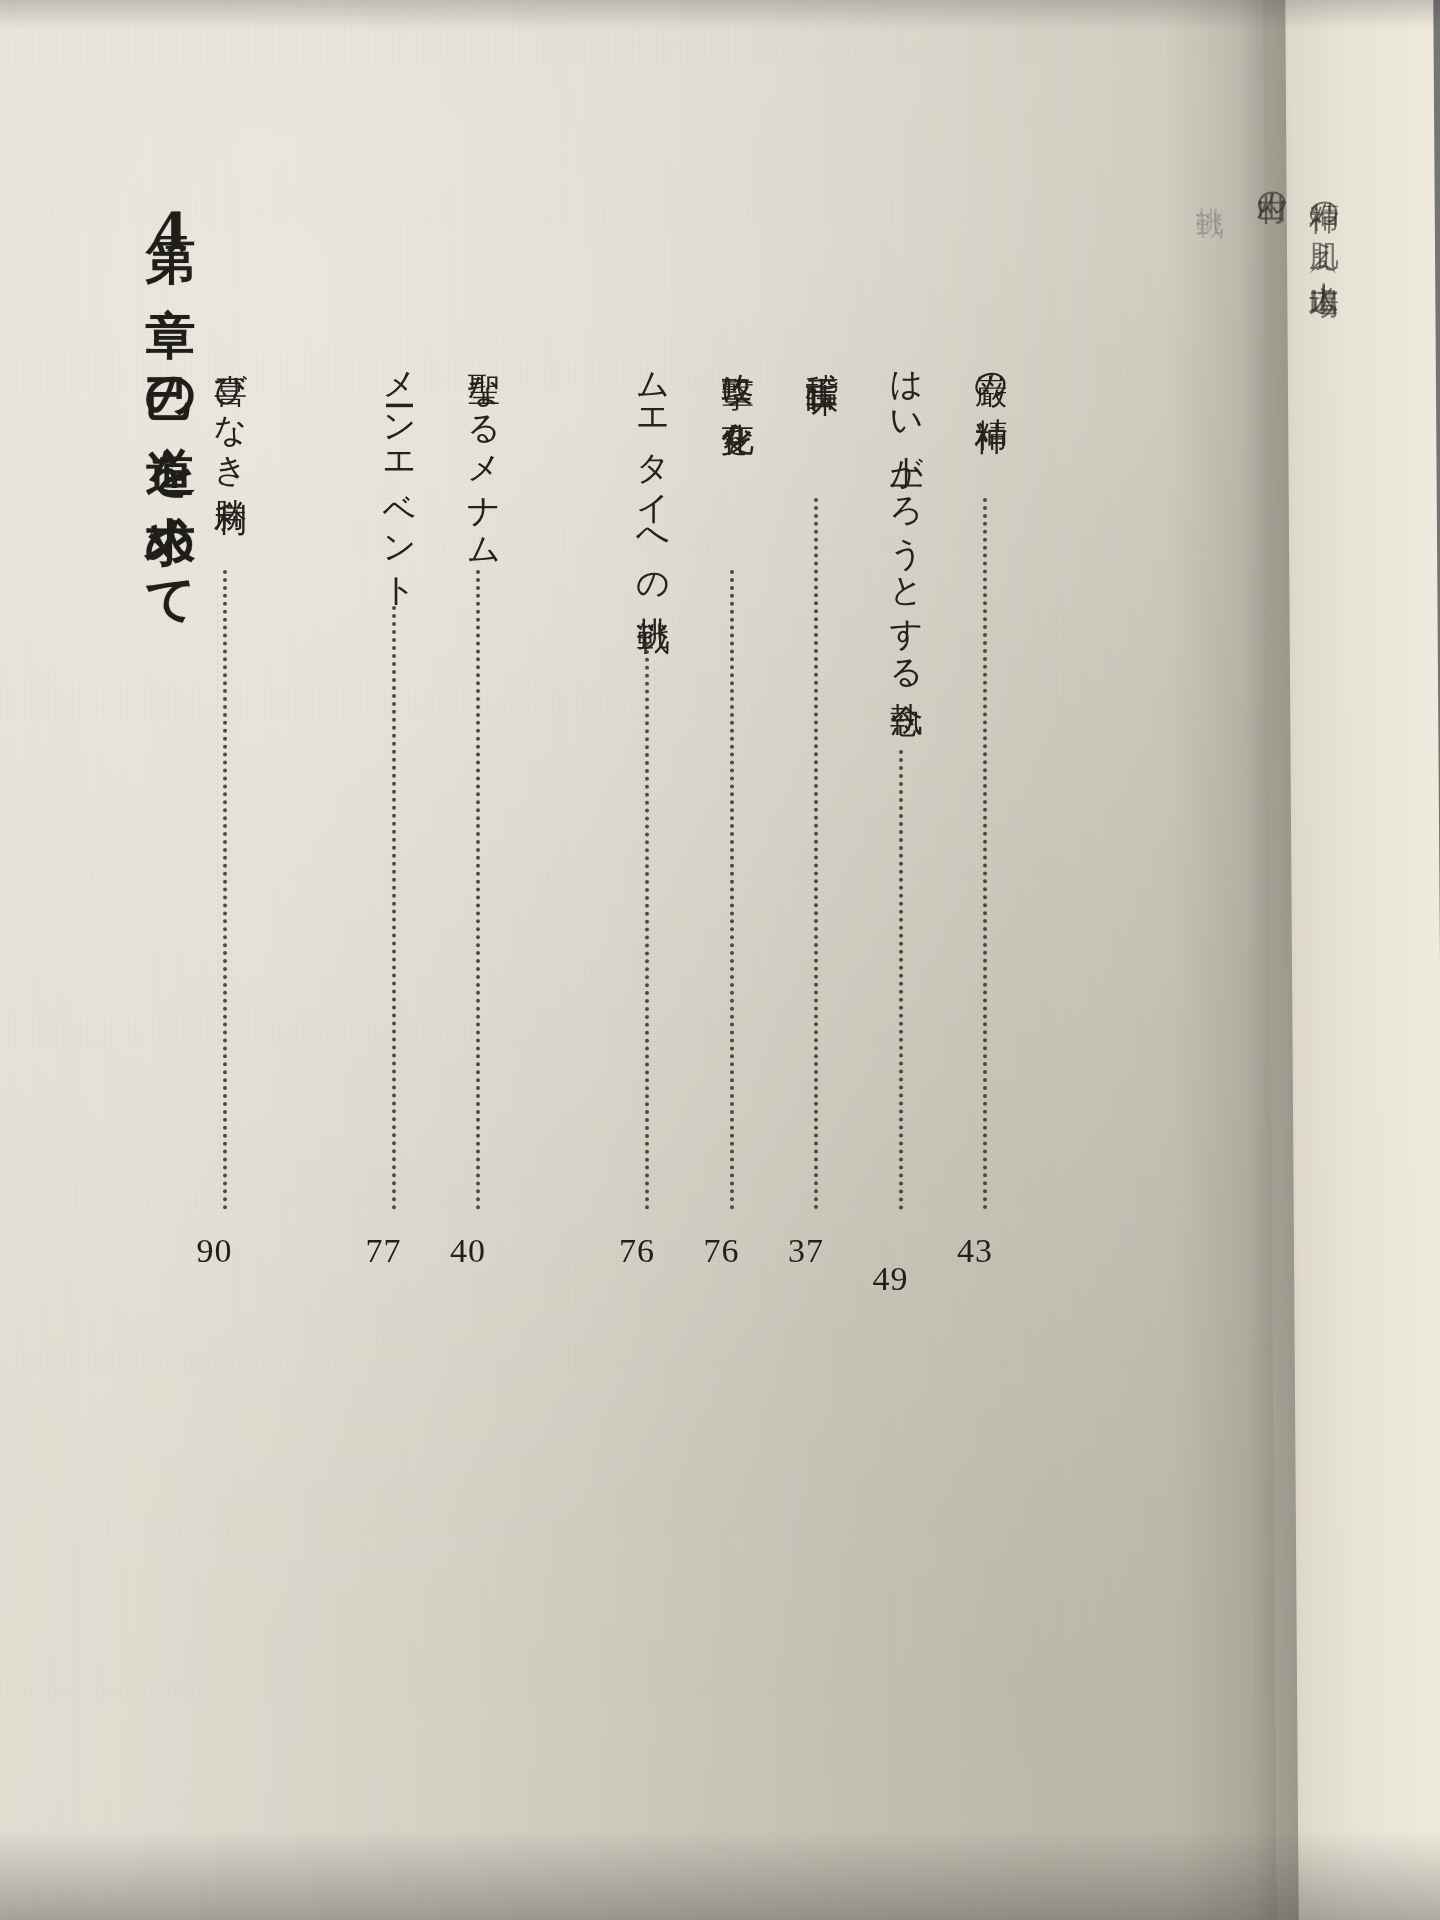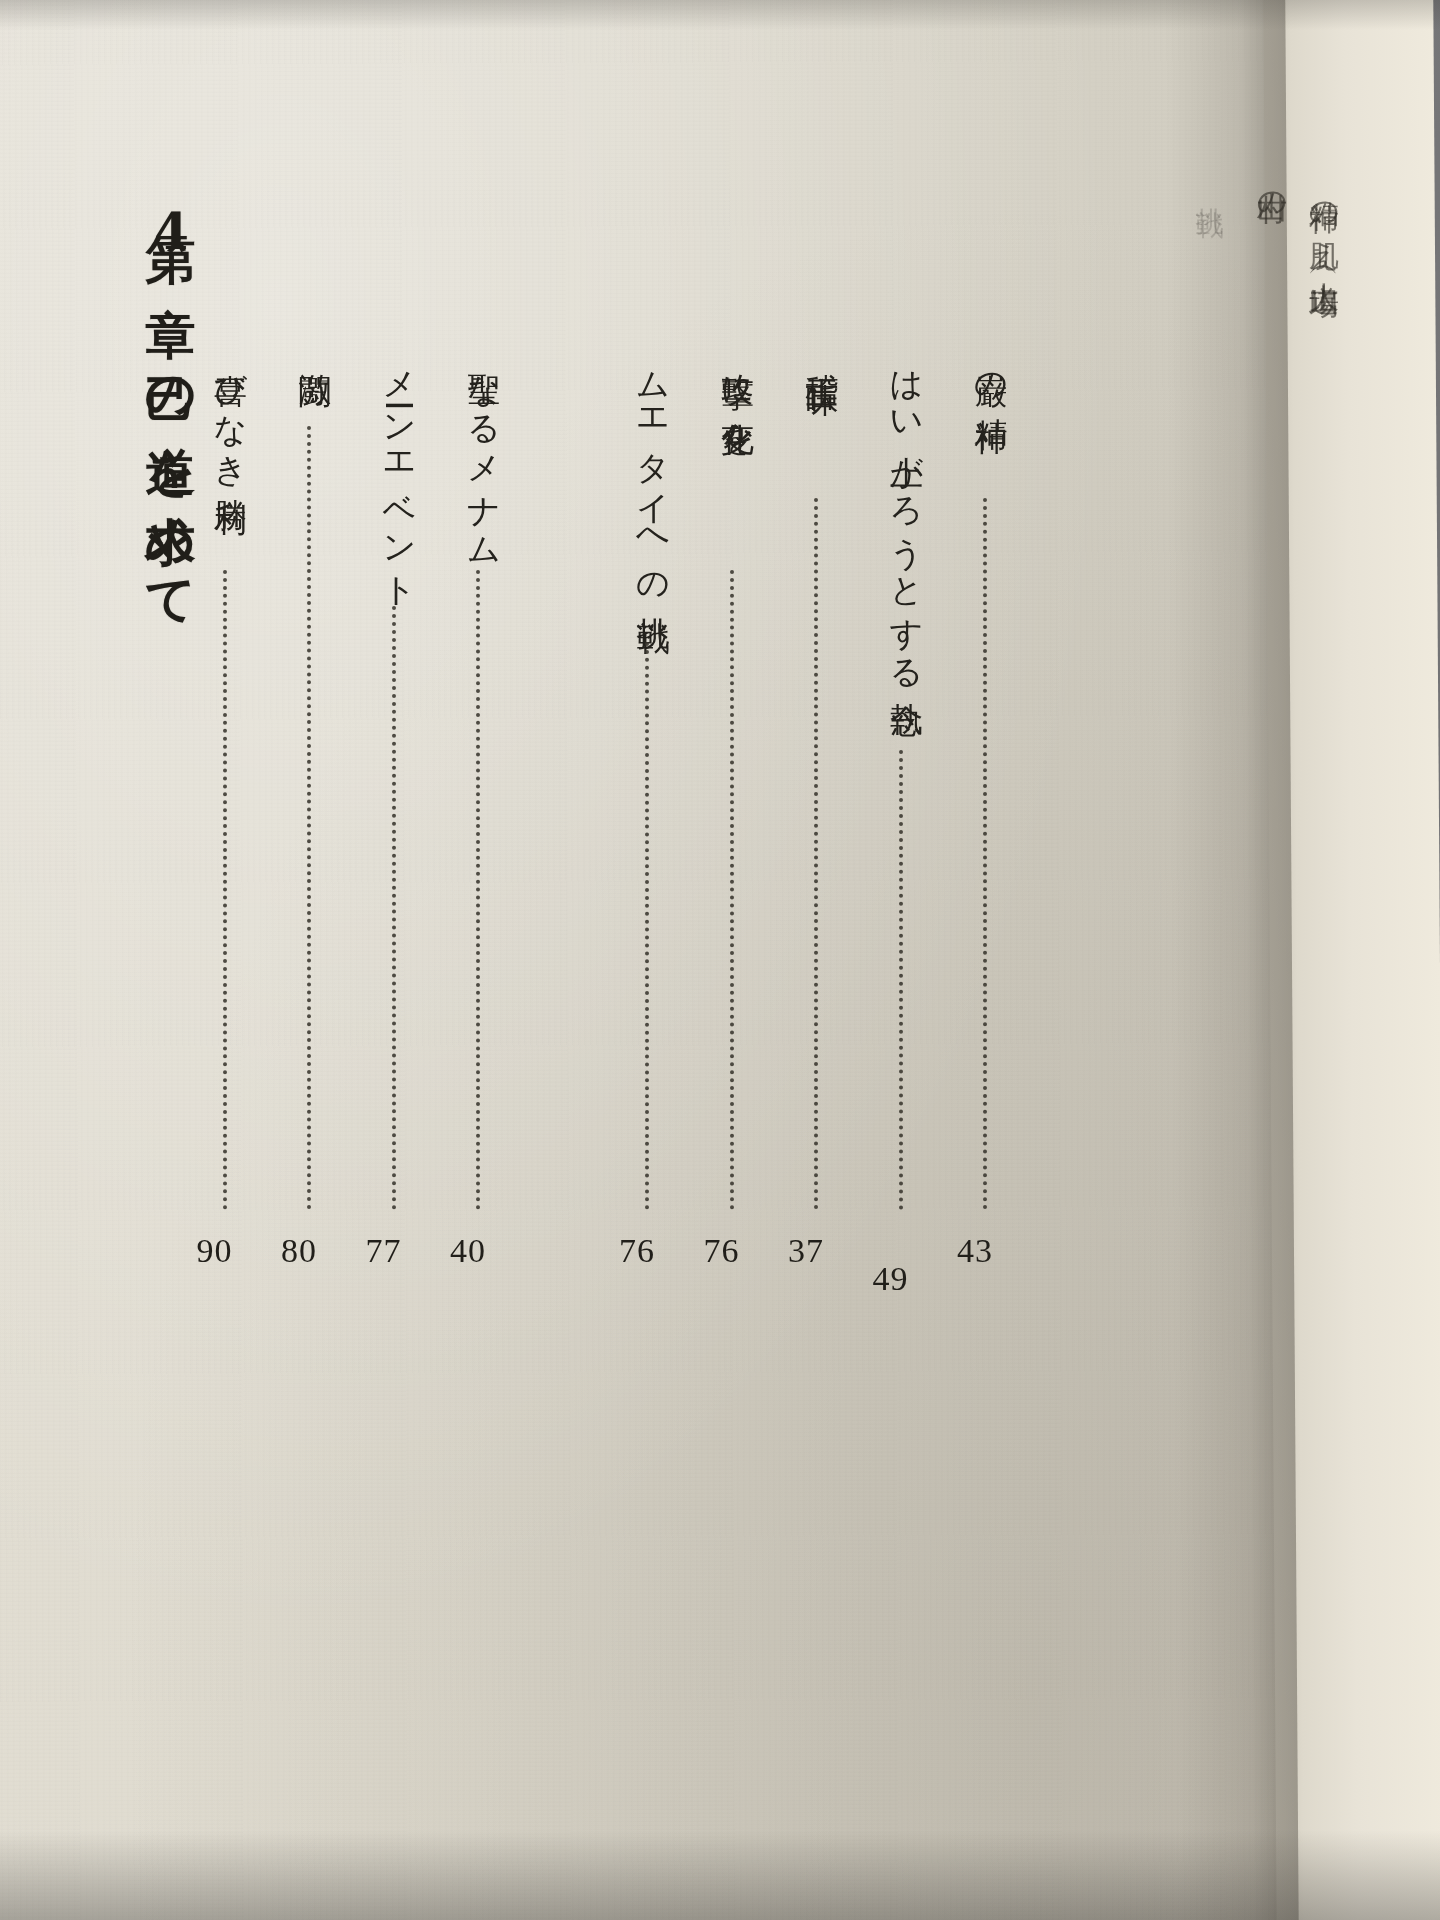--- a/index.html
+++ b/index.html
@@ -203,25 +203,20 @@
       <div class="entry" style="left: 450px;">
         <div class="title vtext" style="top: 348px;">聖なるメナム</div>
         <div class="leader" style="top: 570px; height: 640px;"></div>
         <div class="pagenum" style="top: 1232px;">40</div>
       </div>
       <div class="entry" style="left: 365.5px;">
         <div class="title vtext" style="top: 348px;">メーンエベント</div>
         <div class="leader" style="top: 606px; height: 604px;"></div>
         <div class="pagenum" style="top: 1232px;">77</div>
       </div>
-      <div class="entry" style="left: 281px;">
-        <div class="title vtext" style="top: 348px;">激闘</div>
-        <div class="leader" style="top: 426px; height: 784px;"></div>
-        <div class="pagenum" style="top: 1232px;">80</div>
-      </div>
       <div class="entry" style="left: 196.5px;">
         <div class="title vtext" style="top: 348px;">喜びなき勝利</div>
         <div class="leader" style="top: 570px; height: 640px;"></div>
         <div class="pagenum" style="top: 1232px;">90</div>
       </div>
     </div>
 
   <div class="desk-shadow-top"></div>
   <div class="desk-shadow-bottom"></div>
 </div>

